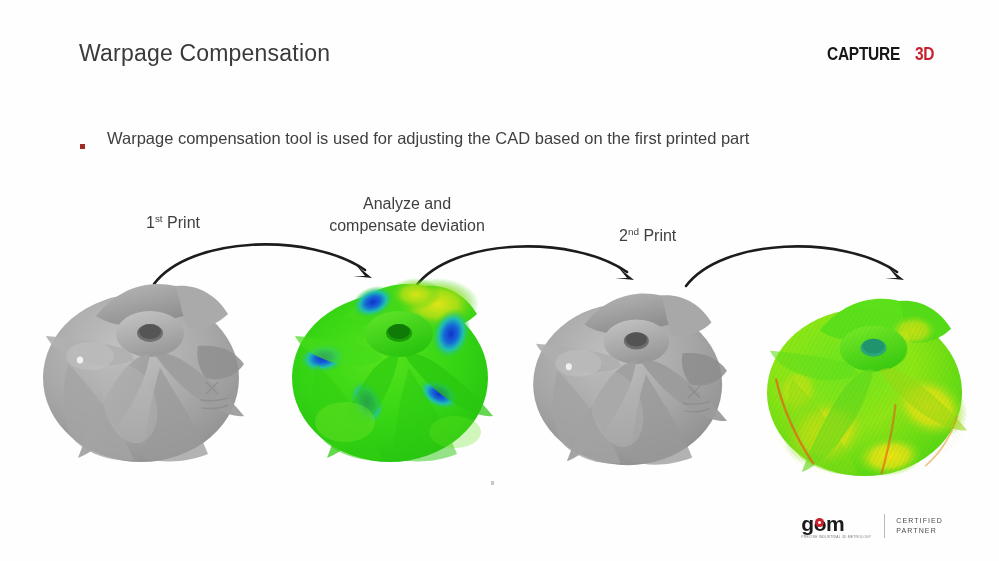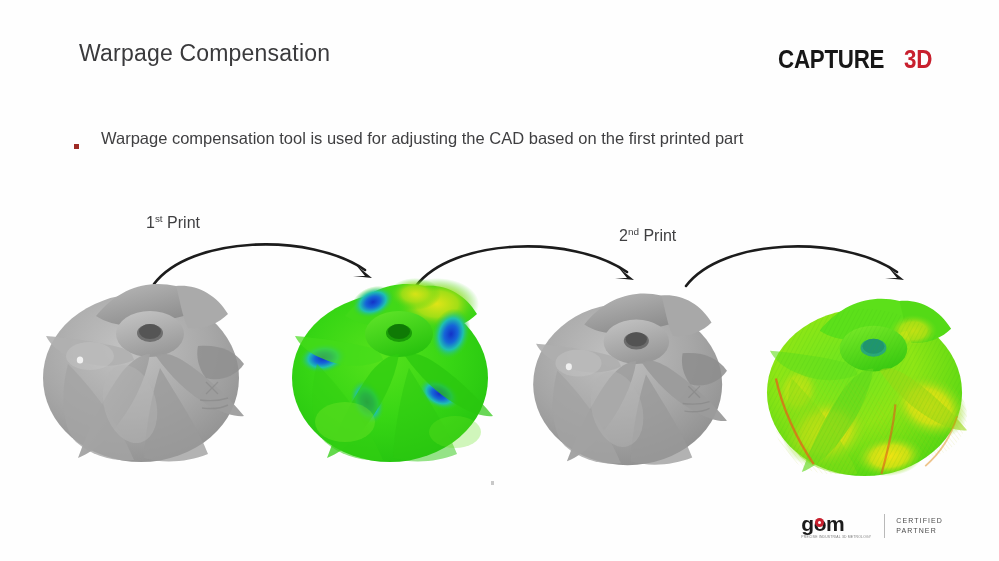--- a/index.html
+++ b/index.html
@@ -30,21 +30,21 @@
     white-space: nowrap;
   }
 
   #brand-logo {
     position: absolute;
     right: 62px;
     top: 44px;
     display: flex;
     align-items: baseline;
     font-weight: 700;
-    font-size: 26px;
+    font-size: 18px;
     letter-spacing: -0.3px;
   }
   .brand-cap {
     color: #171717;
     font-family: "Liberation Sans", sans-serif;
     font-weight: 700;
     transform: scaleX(0.86);
     transform-origin: left center;
     display: inline-block;
   }
@@ -54,21 +54,21 @@
     font-weight: 700;
     transform: scaleX(0.86);
     transform-origin: left center;
     display: inline-block;
     margin-left: 3px;
   }
 
   
   #bullet-row {
     position: absolute;
-    left: 74px;
+    left: 80px;
     top: 128px;
     display: flex;
     align-items: flex-end;
   }
   #bullet-marker {
     width: 5px;
     height: 5px;
     background: #9e2b25;
     margin-top: 8px;
     margin-right: 22px;
@@ -192,20 +192,24 @@
 
   <div id="bullet-row">
     <div id="bullet-marker"></div>
     <div id="bullet-text">Warpage compensation tool is used for adjusting the CAD based on the first printed part</div>
   </div>
 
   <div class="step-label" id="label-step-1">
     <span>1</span><sup>st</sup><span> Print</span>
   </div>
 
+  <div class="step-label" id="label-step-2">
+    <div>Analyze and</div>
+    <div>compensate deviation</div>
+  </div>
 
   <div class="step-label" id="label-step-3">
     <span>2</span><sup>nd</sup><span> Print</span>
   </div>
 
   <svg class="arrow-svg" id="arrow-1" width="235" height="50" viewBox="0 0 235 50">
     <path d="M4,46 C40,-2 160,-6 215,32" fill="none" stroke="#1c1c1c" stroke-width="2.6" stroke-linecap="round"></path>
     <path d="M222,40 L206,27 L215,38 L203,38 Z" fill="#1c1c1c"></path>
   </svg>
 

